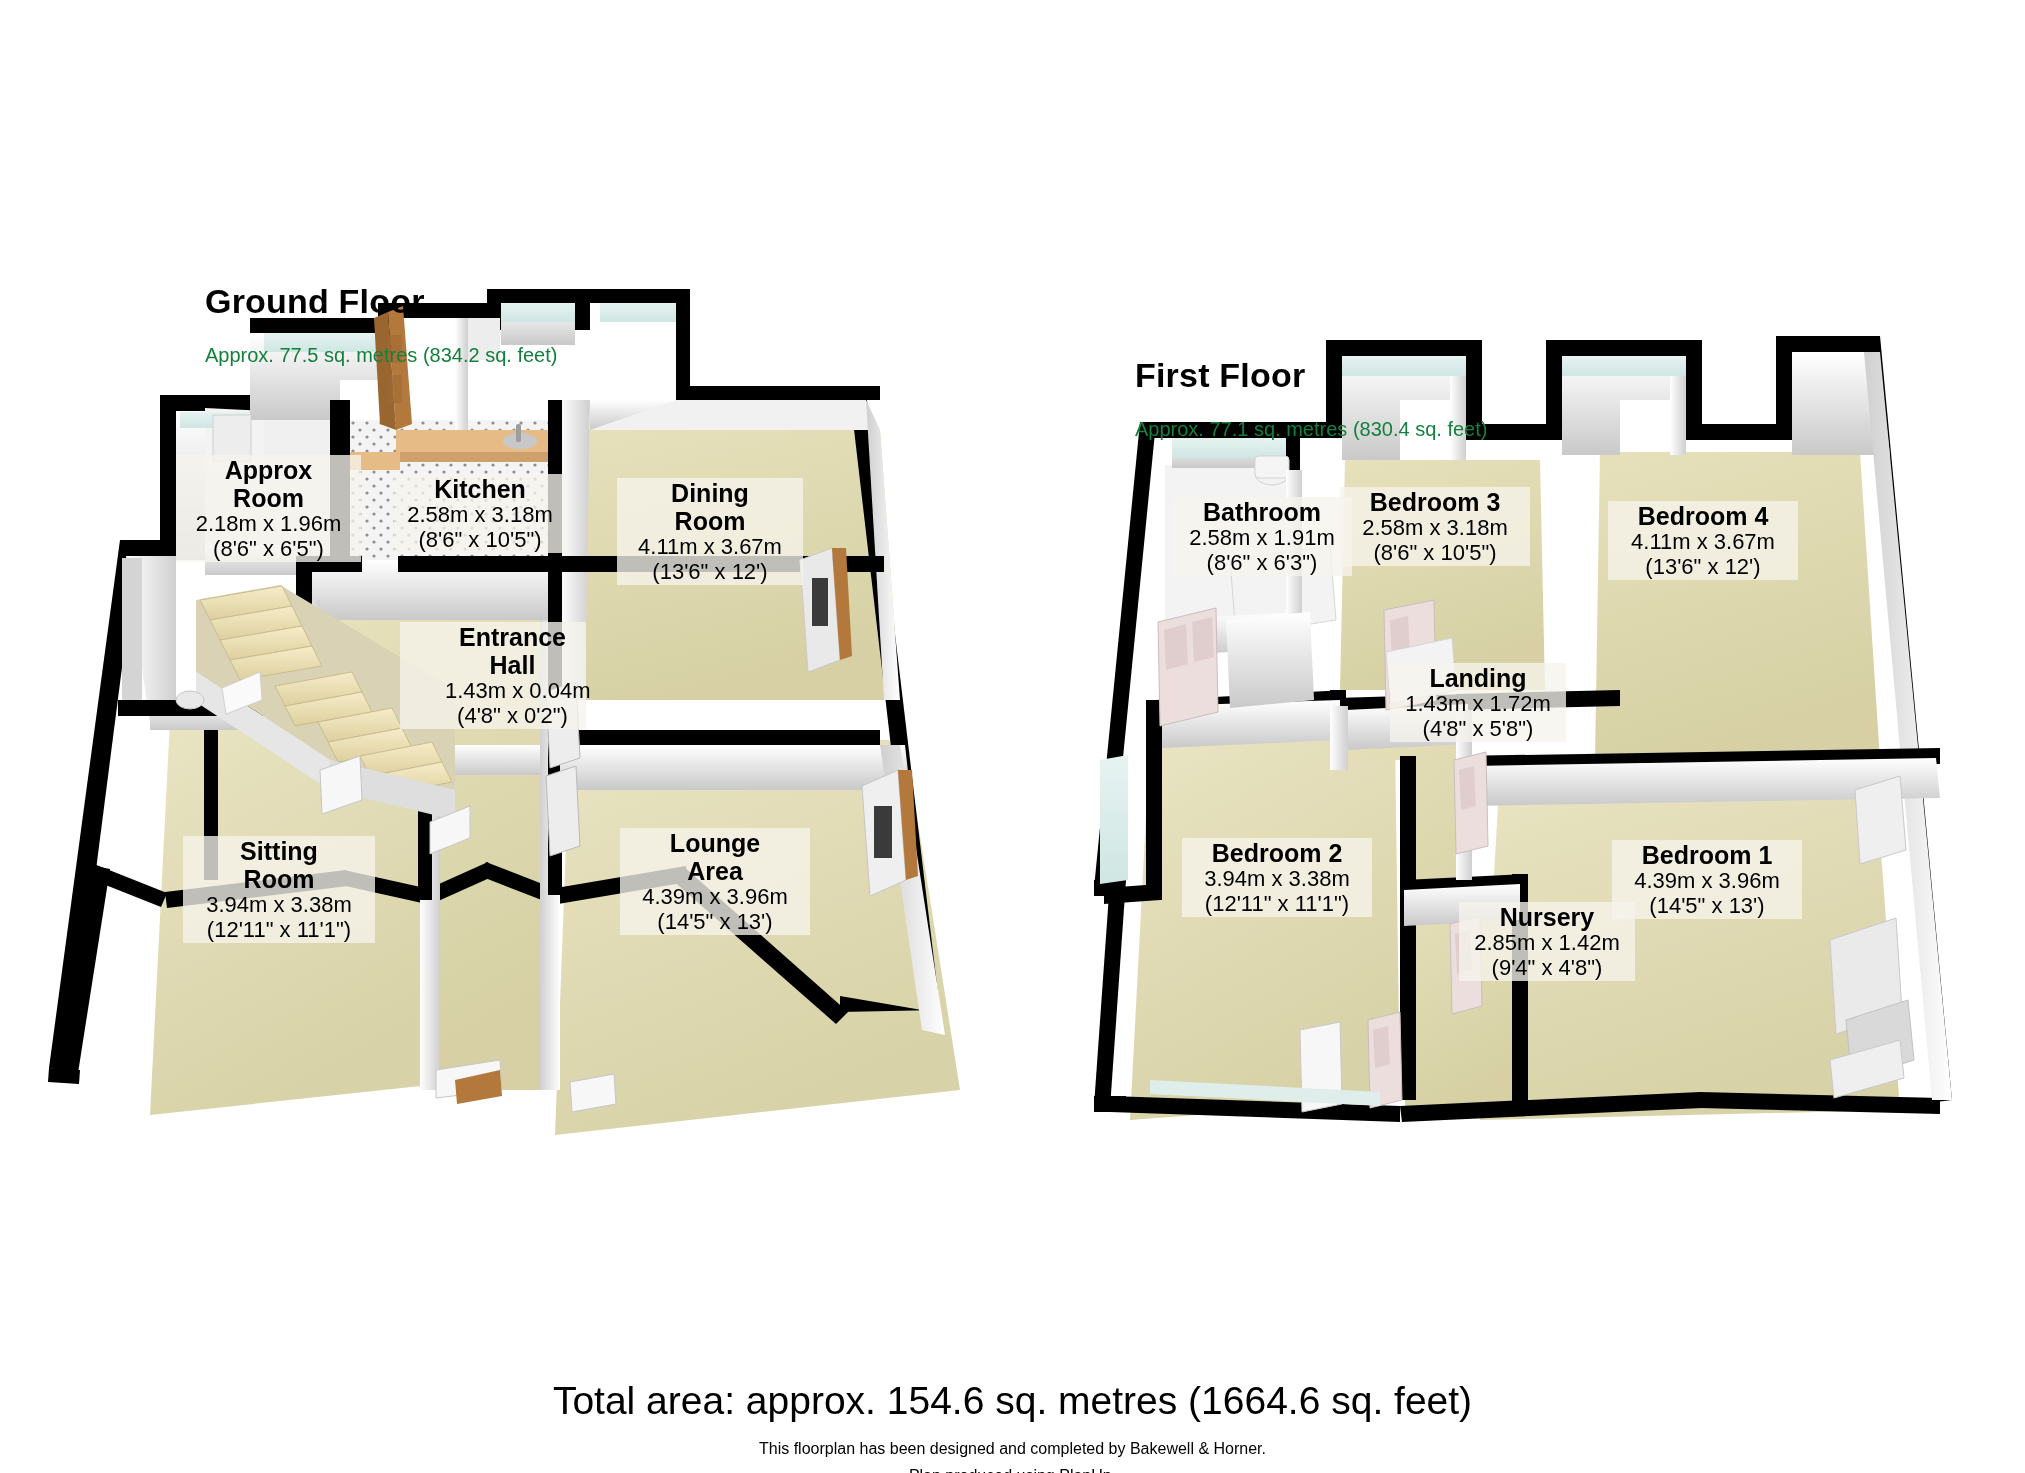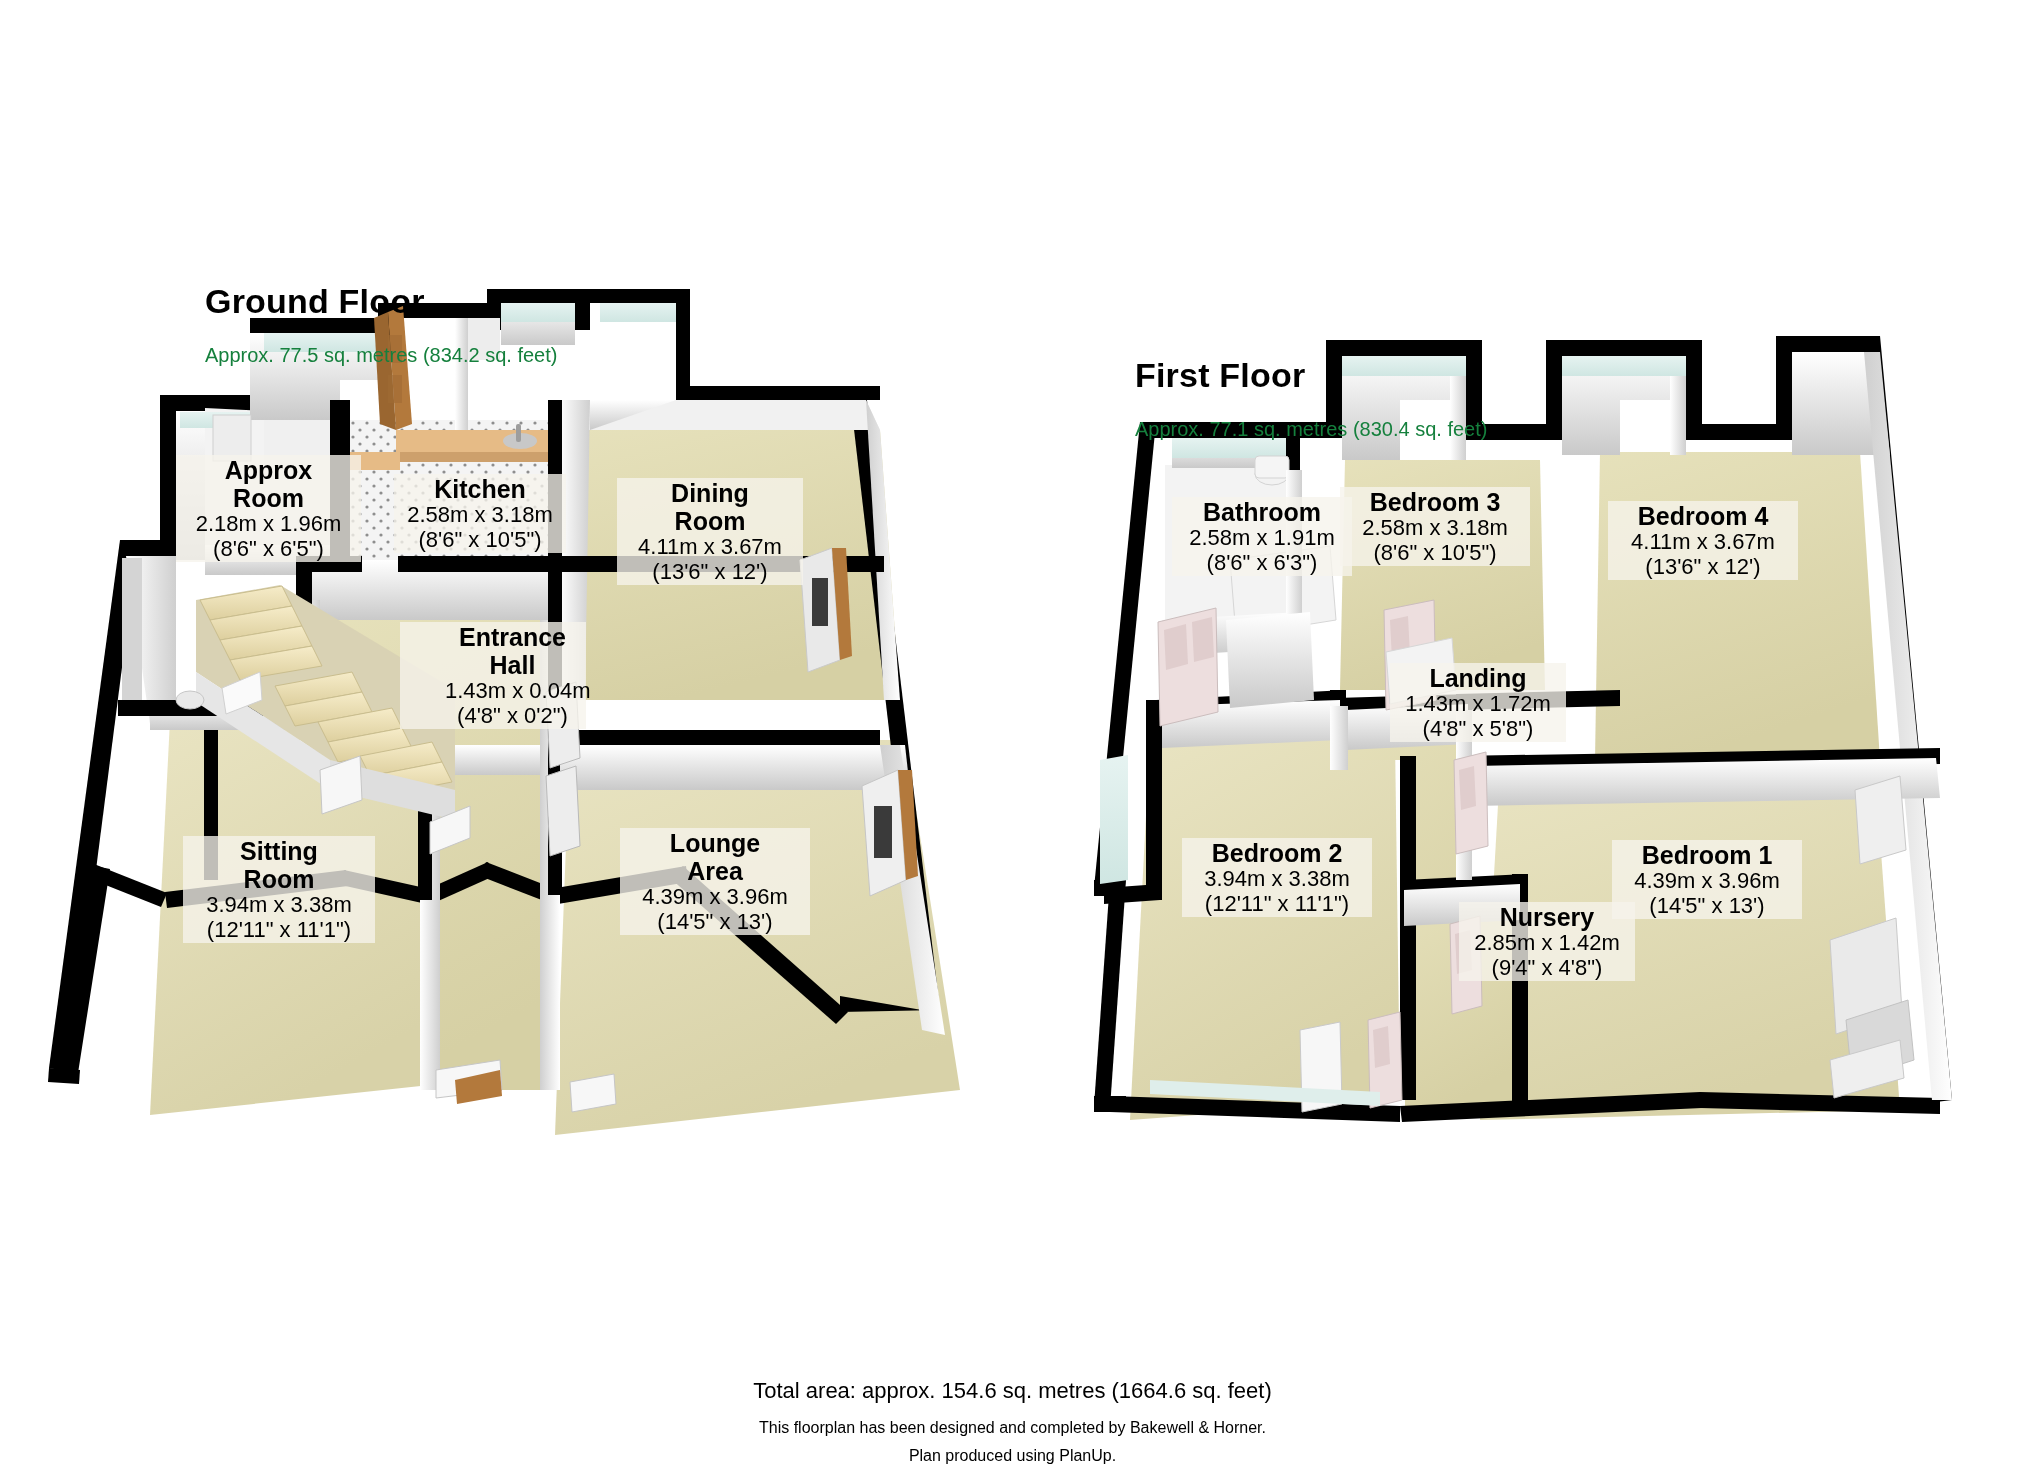--- a/index.html
+++ b/index.html
@@ -33,21 +33,21 @@
     margin-top: 24px;
     line-height: 1.1;
   }
 
   #gf-title-block { left: 205px; top: 283px; width: 600px; }
   #ff-title-block { left: 1135px; top: 357px; width: 600px; }
 
   
   #footer { position: absolute; left: 0; top: 1378px; width: 2025px; text-align: center; }
   #total-area {
-    font-size: 22px;
+    font-size: 39px;
     color: #000;
     line-height: 1.2;
   }
   .credit {
     font-size: 16px;
     color: #000;
     line-height: 1.45;
     margin-top: 12px;
   }
 

